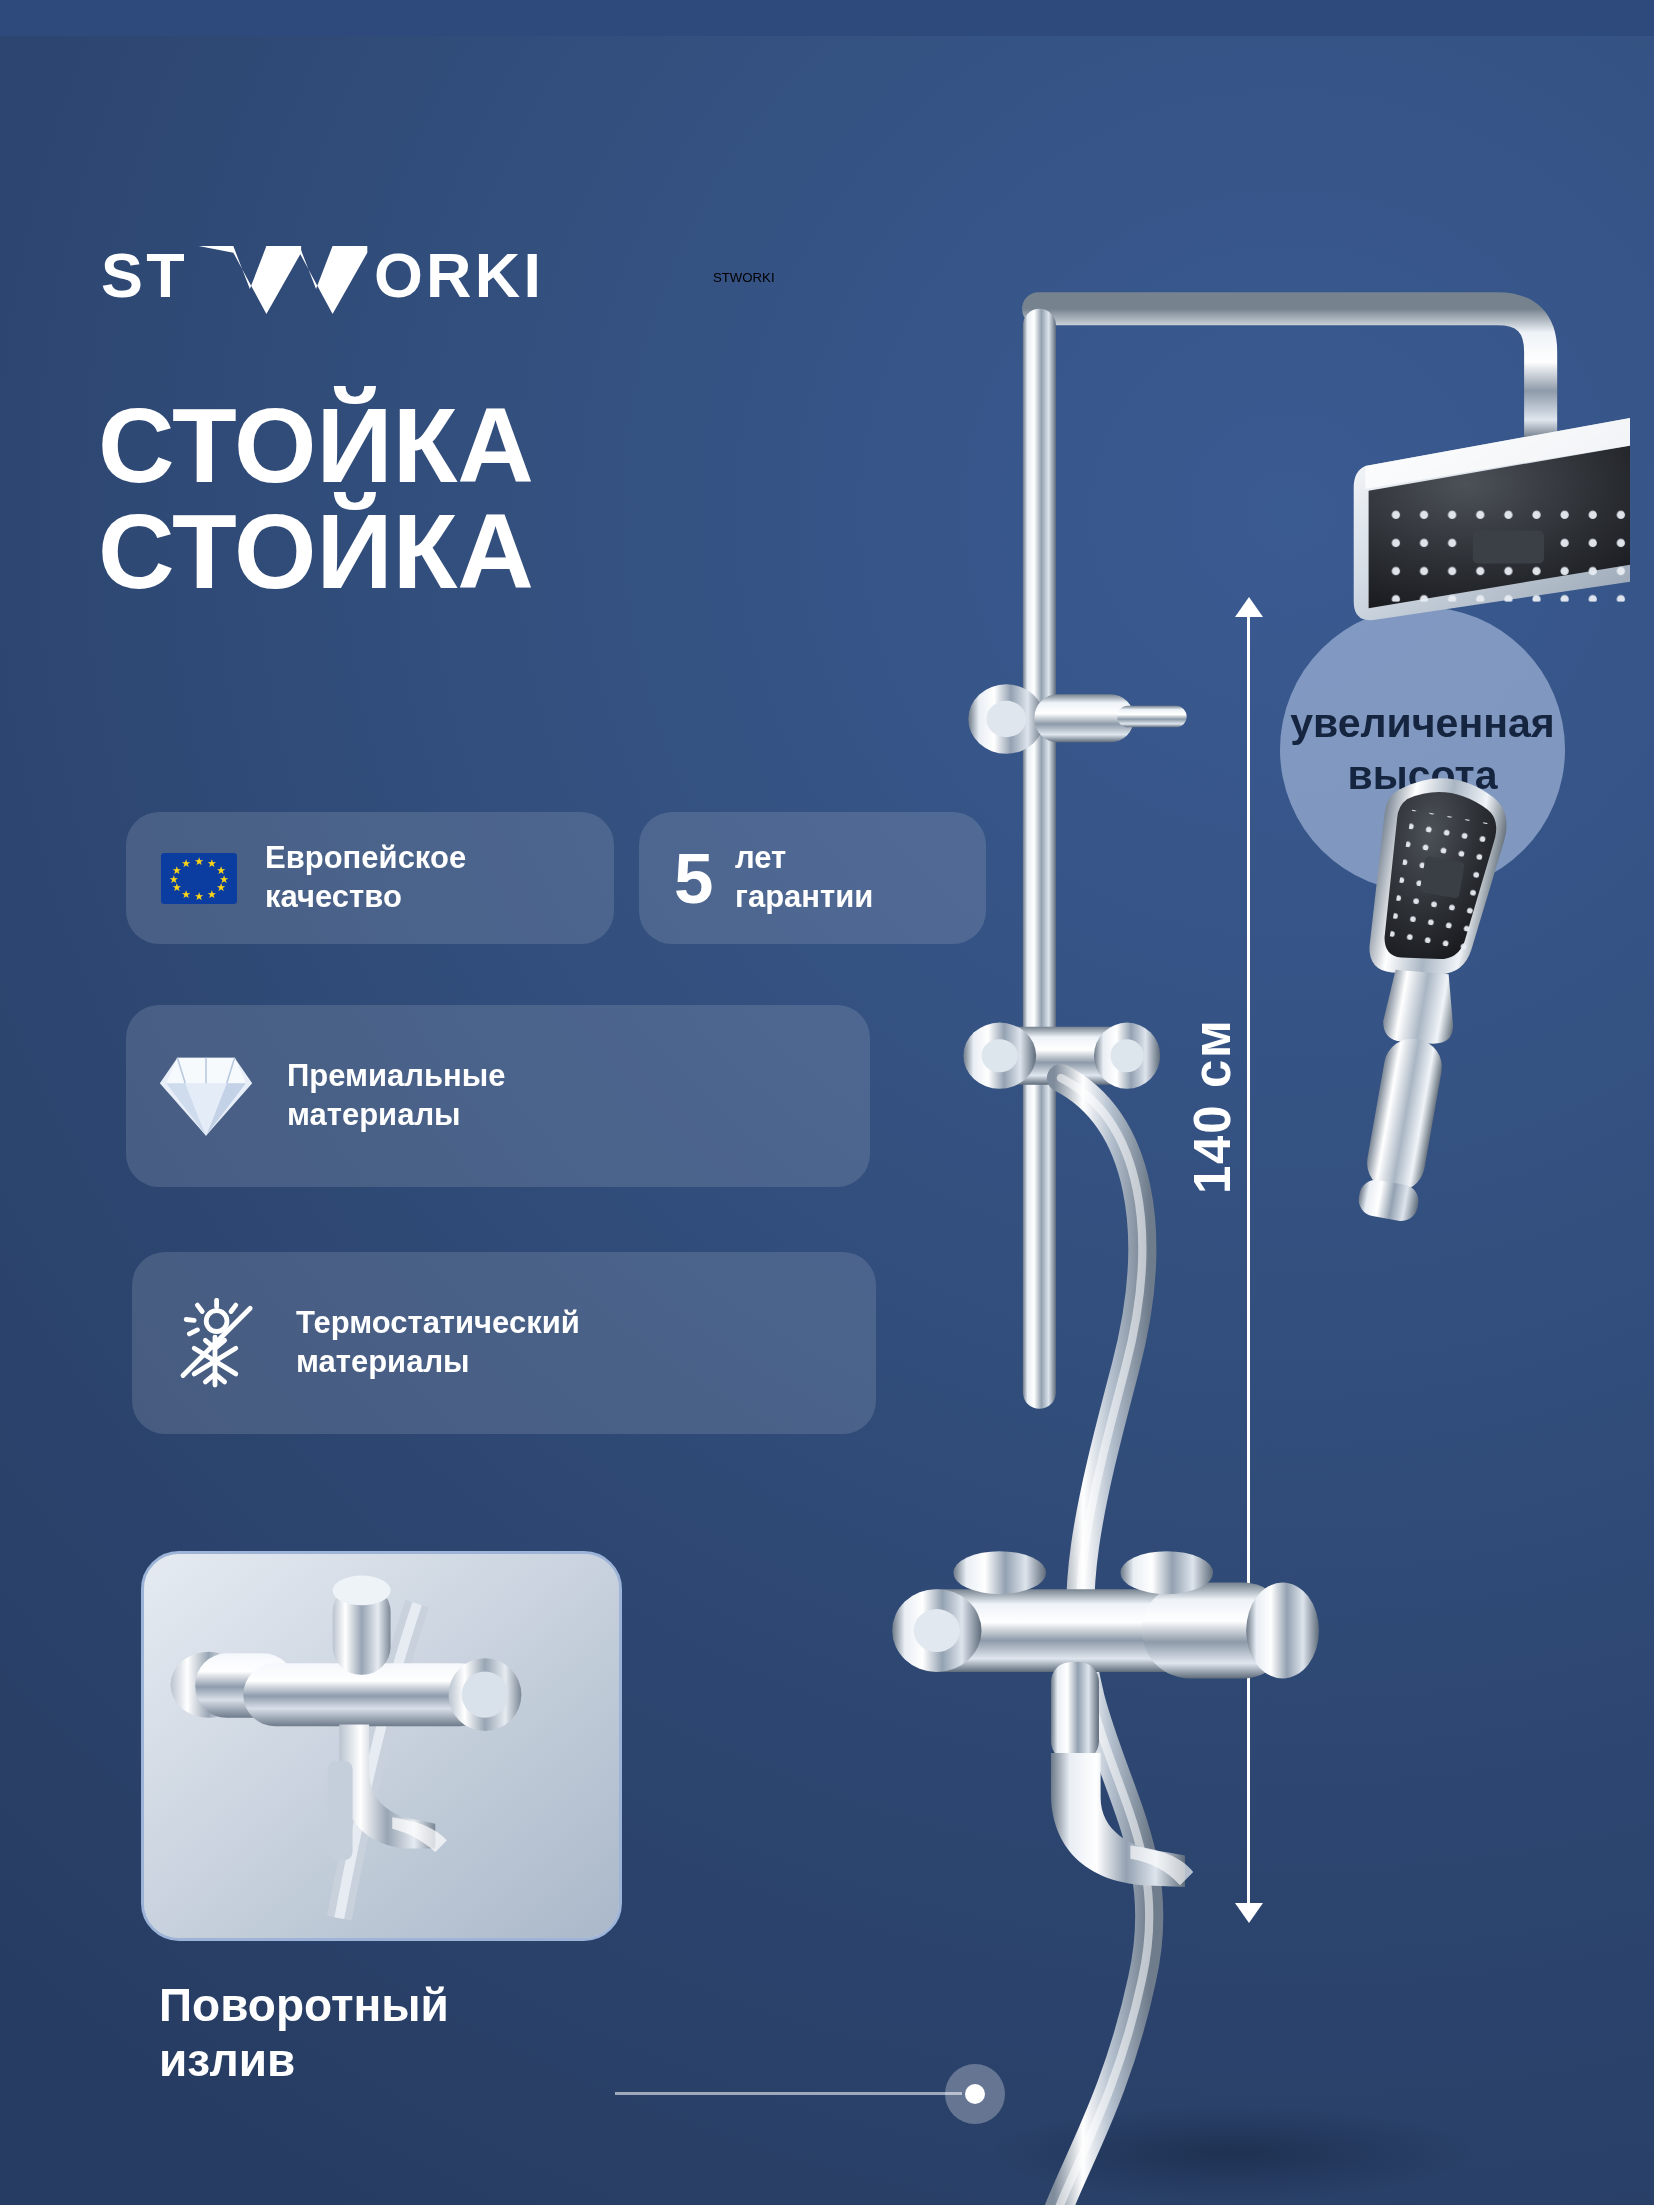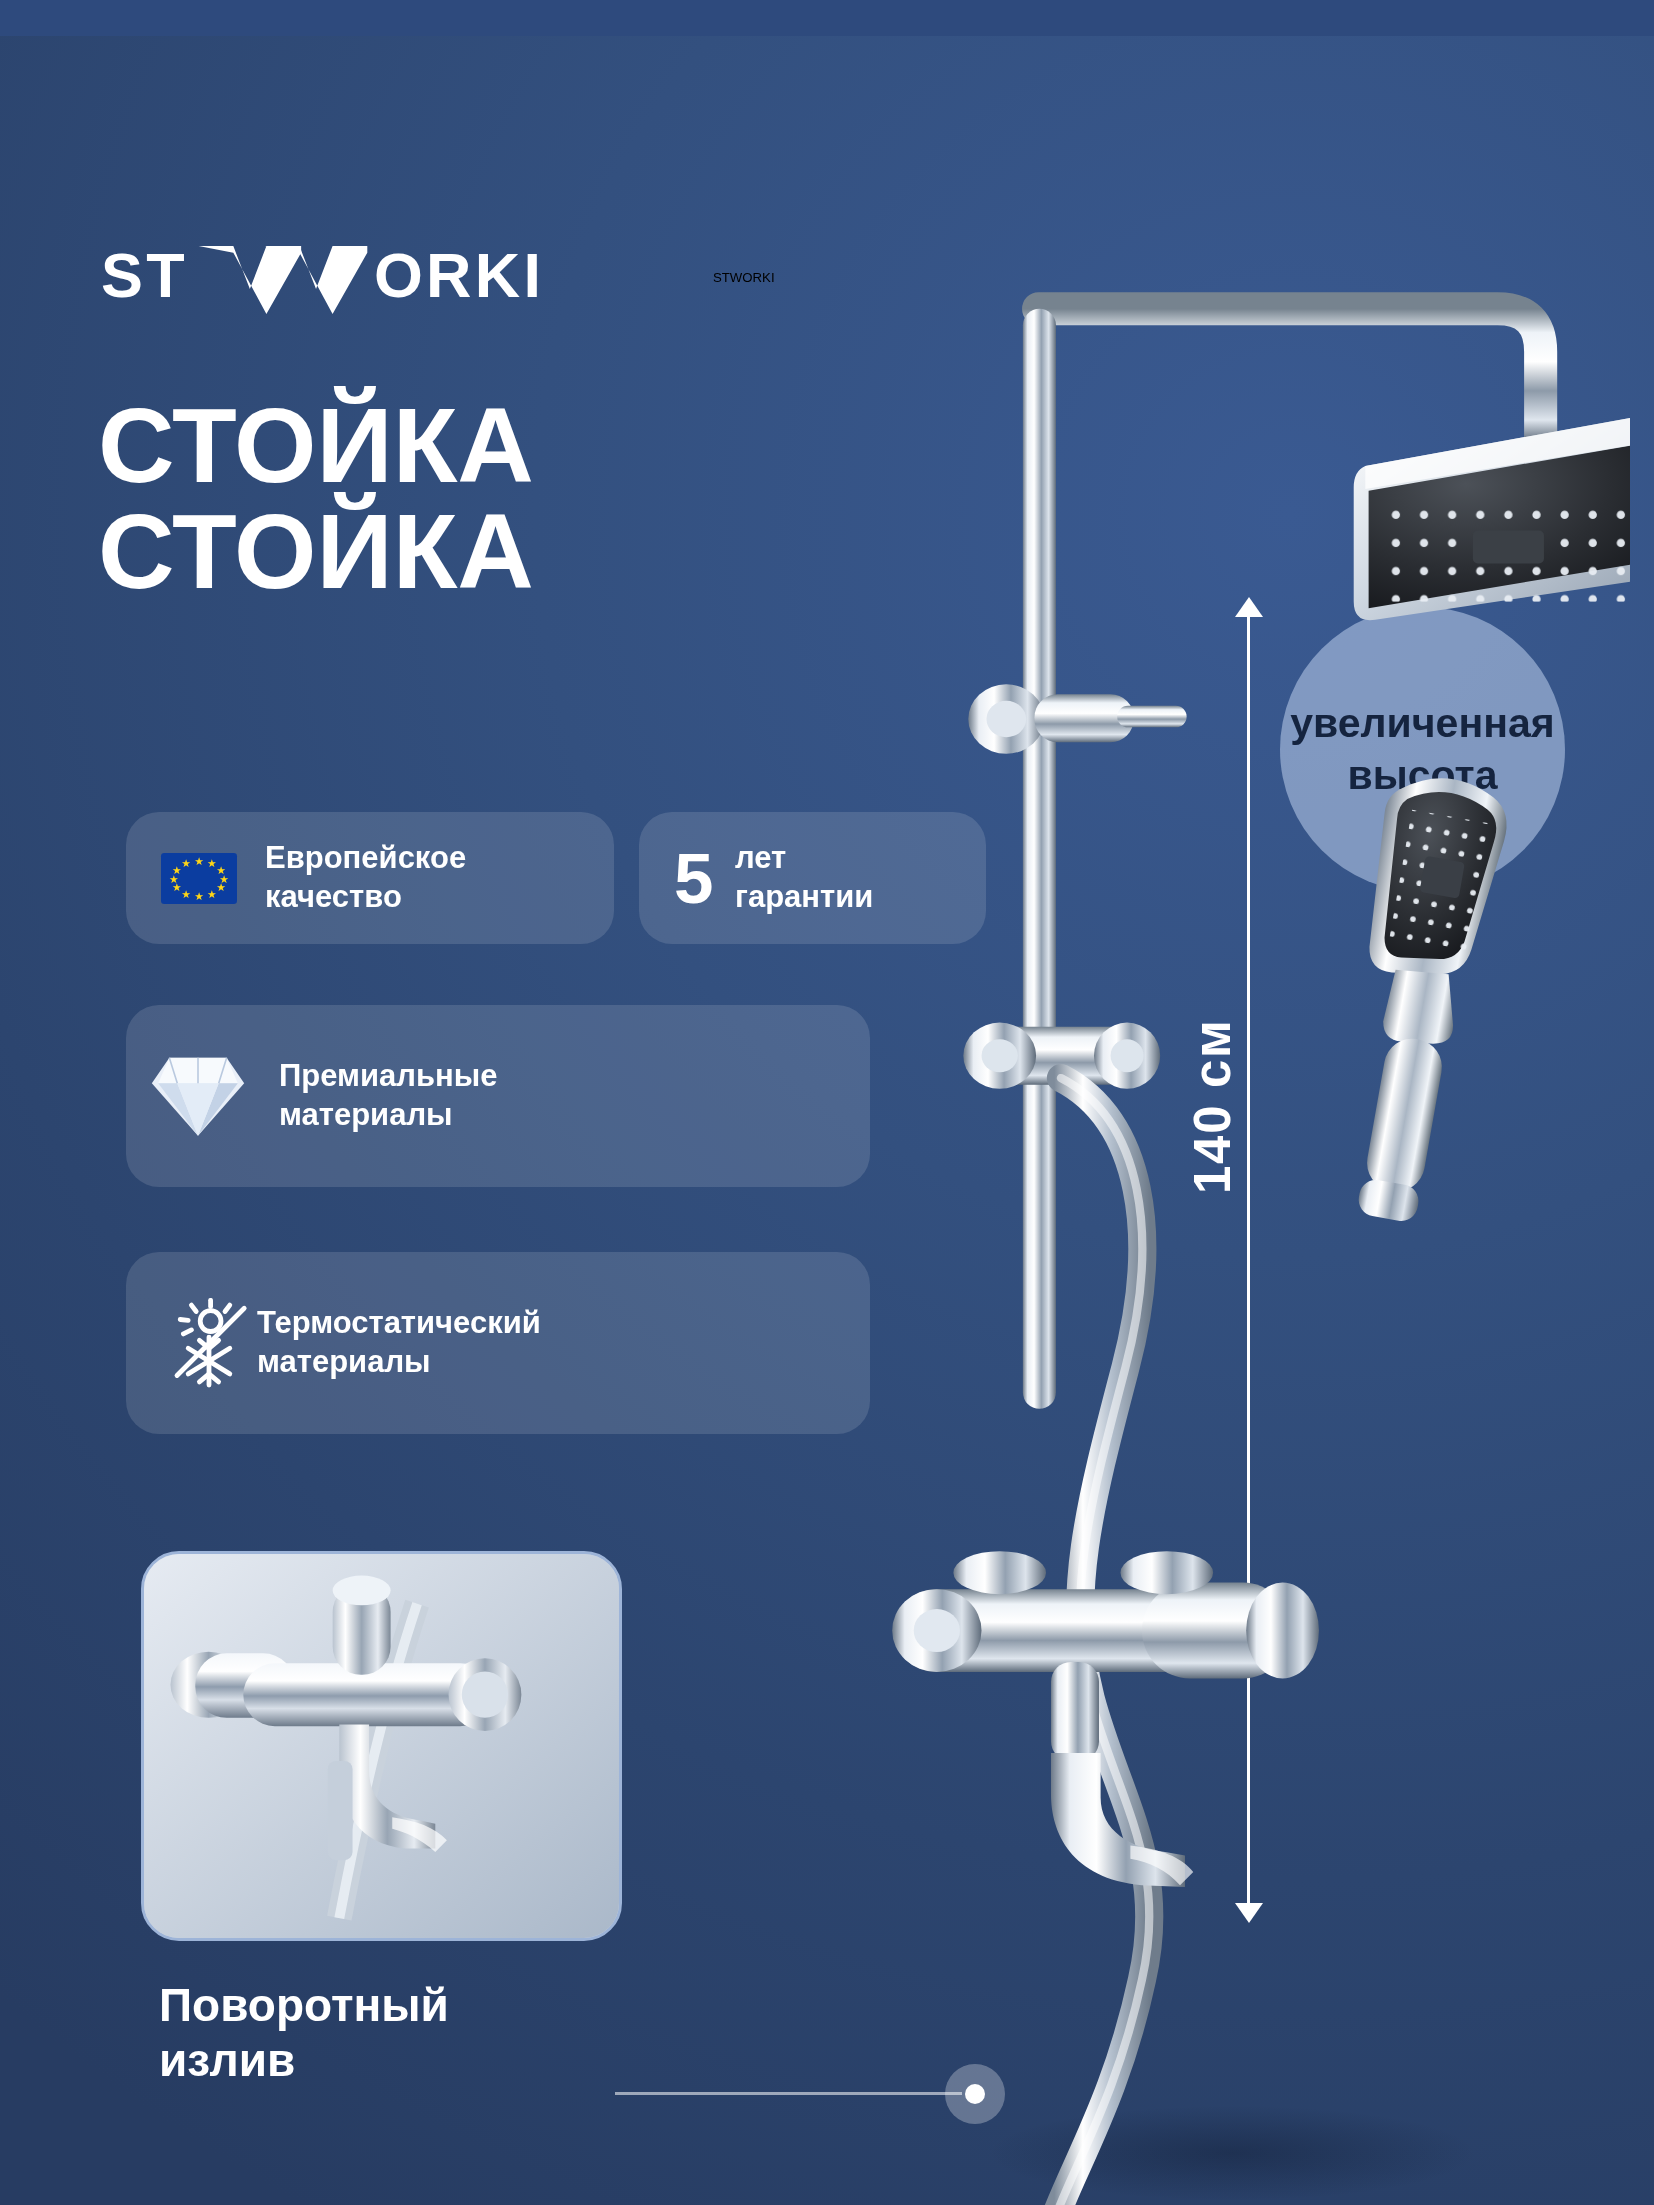--- a/index.html
+++ b/index.html
@@ -35,22 +35,22 @@
     background:rgba(255,255,255,0.13);
     border-radius:33px;
     display:flex;align-items:center;
     box-sizing:border-box;
   }
   .pill-label{
     color:#ffffff;font-size:31px;font-weight:bold;line-height:1.25;
   }
   #pill-eu{left:126px;top:776px;width:488px;height:132px;padding-left:35px;gap:28px;}
   #pill-warranty{left:639px;top:776px;width:347px;height:132px;padding-left:35px;gap:21.5px;}
-  #pill-premium{left:126px;top:969px;width:744px;height:182px;padding-left:24px;gap:33px;}
-  #pill-thermo{left:126px;top:1216px;width:744px;height:182px;padding-left:35px;}
+  #pill-premium{left:126px;top:969px;width:744px;height:182px;padding-left:32px;gap:33px;}
+  #pill-thermo{left:132px;top:1216px;width:744px;height:182px;padding-left:35px;gap:33px;}
 
   .eu-flag{
     width:76px;height:51px;background:#0b3da0;border-radius:3.3px;
     position:relative;flex:none;
   }
   .eu-flag .star{
     position:absolute;color:#ffd617;font-size:10.8px;line-height:10.8px;
     transform:translate(-50%,-50%);
   }
   .warranty-num{

